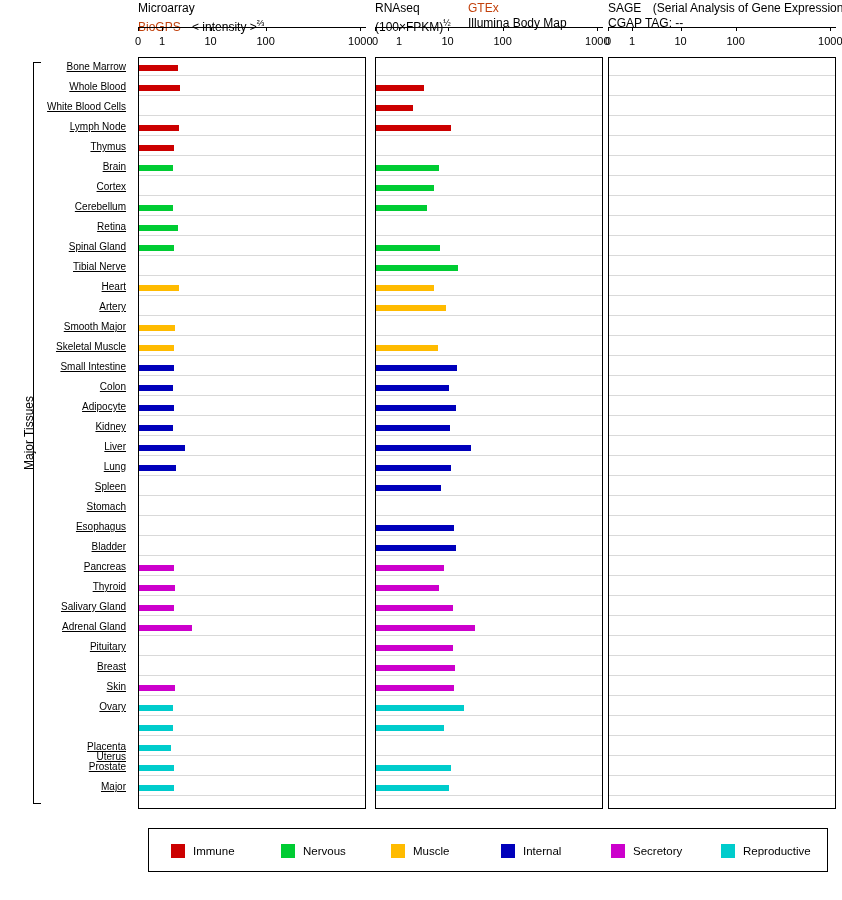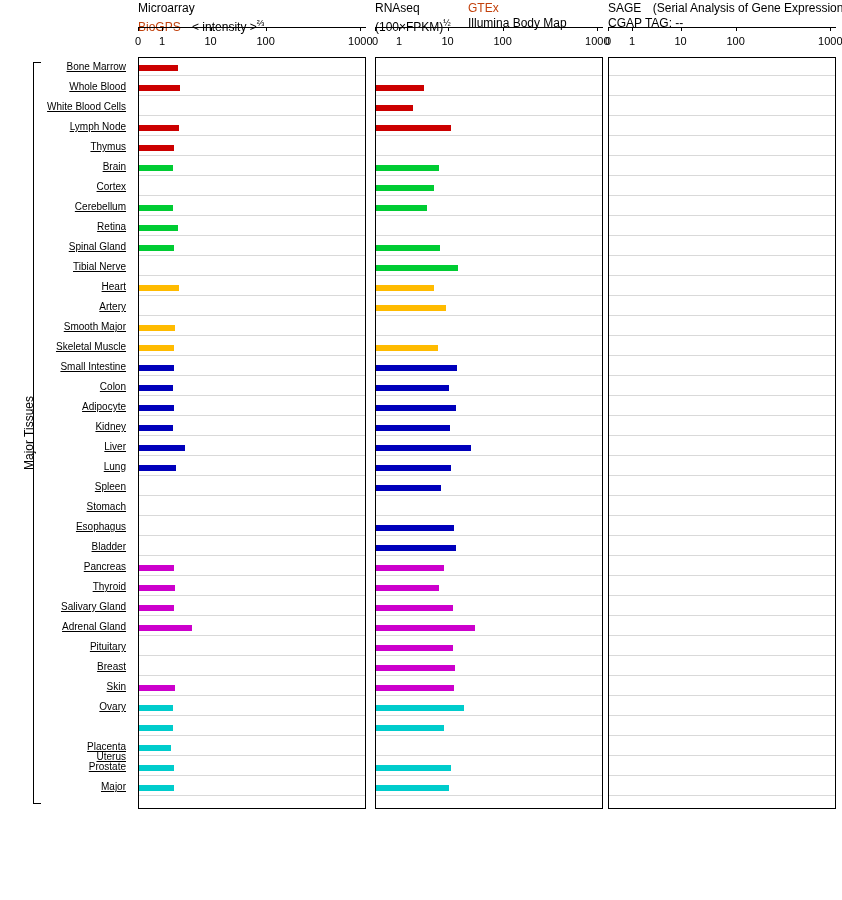--- a/index.html
+++ b/index.html
@@ -322,14 +322,28 @@
       <div class="tissue" style="top: 644px; right: 6px;">Ovary</div>
       <div class="tissue" style="top: 664px; right: 6px; margin-top: 30px;">Uterus</div>
       <div class="tissue" style="top: 684px; right: 6px;">Placenta</div>
       <div class="tissue" style="top: 704px; right: 6px;">Prostate</div>
       <div class="tissue" style="top: 724px; right: 6px;">Major</div>
     </div>
 
   <div class="bracket" style="left:33px;top:62px;height:742px;"></div>
   <div class="vtitle" style="left:22px;top:470px;">Major Tissues</div>
 
+  <div class="legend" id="legend" style="left:148px;top:828px;width:680px;height:44px;">
+      <div class="swatch" style="left: 22px; top: 15px; background: rgb(204, 0, 0);"></div>
+      <div class="lgitem" style="left: 44px; top: 16px;">Immune</div>
+      <div class="swatch" style="left: 132px; top: 15px; background: rgb(0, 204, 51);"></div>
+      <div class="lgitem" style="left: 154px; top: 16px;">Nervous</div>
+      <div class="swatch" style="left: 242px; top: 15px; background: rgb(255, 187, 0);"></div>
+      <div class="lgitem" style="left: 264px; top: 16px;">Muscle</div>
+      <div class="swatch" style="left: 352px; top: 15px; background: rgb(0, 0, 187);"></div>
+      <div class="lgitem" style="left: 374px; top: 16px;">Internal</div>
+      <div class="swatch" style="left: 462px; top: 15px; background: rgb(204, 0, 204);"></div>
+      <div class="lgitem" style="left: 484px; top: 16px;">Secretory</div>
+      <div class="swatch" style="left: 572px; top: 15px; background: rgb(0, 204, 204);"></div>
+      <div class="lgitem" style="left: 594px; top: 16px;">Reproductive</div>
+    </div>
 
 </div>
 
 </body></html>

